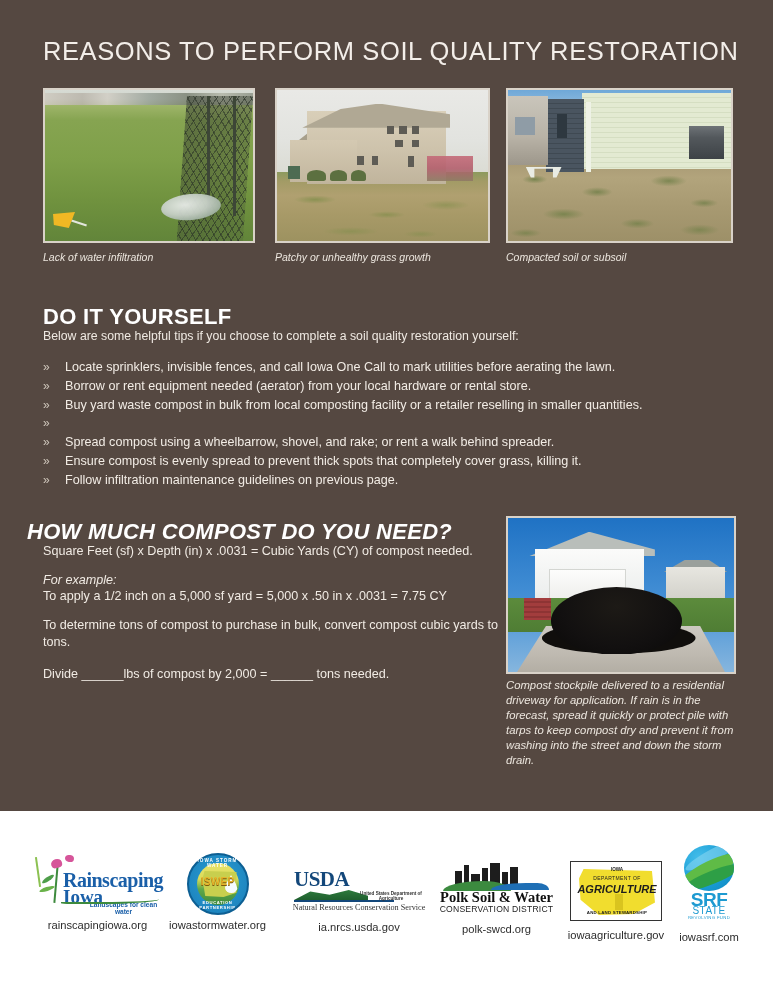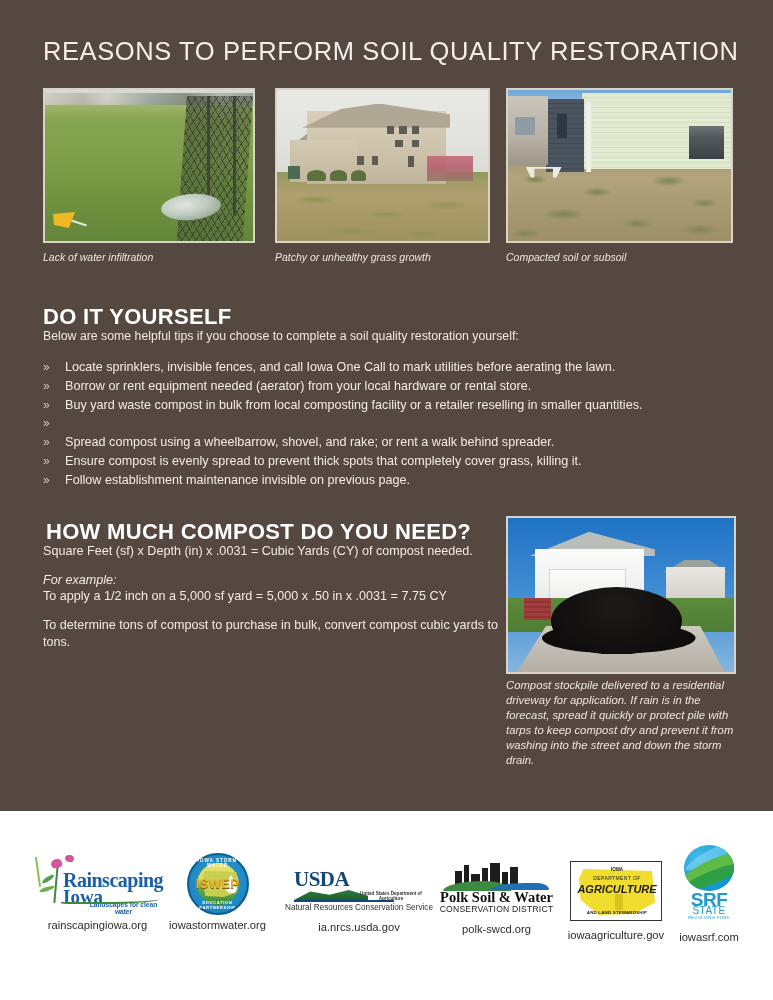--- a/index.html
+++ b/index.html
@@ -200,36 +200,36 @@
            border-radius:50%; background: radial-gradient(circle at 50% 44%, #2b9fd4 0%, #1e86c0 72%, #0f6ba2 100%);
            border:2px solid #0d5f93;}
   .iswep-inner { position:absolute; left:8px; top:8px; right:8px; bottom:8px; border-radius:50%;
            background: linear-gradient(180deg,#eae26a 0%, #d9dc5b 38%, #5fa84a 62%, #3f8a3e 100%);}
   .iswep-iowa { position:absolute; left:14px; top:16px; width:34px; height:26px;
            background:#c8cf4e; clip-path: polygon(6% 0%, 100% 4%, 100% 84%, 62% 100%, 8% 96%, 0% 30%);}
   .iswep-drop { position:absolute; left:36px; top:20px; width:13px; height:18px;
            background:#f6fbff; border-radius:50% 50% 50% 50% / 70% 70% 30% 30%;
            clip-path: polygon(50% 0%, 88% 50%, 100% 78%, 76% 100%, 24% 100%, 0% 78%, 12% 50%);}
   .iswep-txt { position:absolute; left:0; right:0; top:21px; text-align:center;
-           font-size:13px; font-weight:700; color:#e8b32a; letter-spacing:.3px;
+           font-size:10px; font-weight:700; color:#e8b32a; letter-spacing:.3px;
            text-shadow:0 1px 0 #7a5a10;}
   .iswep-ring-top { position:absolute; left:0; right:0; top:3px; text-align:center;
            font-size:4.6px; color:#fff; font-weight:700; letter-spacing:1px;}
   .iswep-ring-bot { position:absolute; left:0; right:0; bottom:3px; text-align:center;
            font-size:4.2px; color:#fff; font-weight:700; letter-spacing:.6px;}
 
   .usda { position:relative; width:150px; height:58px; margin:0 auto; }
   .usda-word { position:absolute; left:10px; top:8px; font-family:"Liberation Serif", serif;
                font-weight:700; font-size:21px; color:#13477a; letter-spacing:-.5px;}
   .usda-hill { position:absolute; left:10px; top:30px; width:74px; height:11px;
                background:linear-gradient(180deg,#2f7d3e,#1f5f2e); clip-path: polygon(0 100%, 22% 22%, 48% 52%, 74% 8%, 100% 62%, 100% 100%);}
   .usda-line { position:absolute; left:10px; top:41px; width:100px; height:1.6px; background:#13477a;}
   .usda-sub1 { position:absolute; left:64px; top:32px; font-size:4.6px; color:#333; font-weight:700;}
   .usda-sub2 { position:absolute; left:0px; top:44px; width:150px; text-align:center;
-               font-size:8.2px; color:#333;}
+               font-size:8.2px; color:#333;font-family:Liberation Serif, serif;}
 
   .polk { position:relative; width:135px; height:58px; margin:0 auto; }
   .polk-sky { position:absolute; left:18px; top:2px; width:100px; height:24px;}
   .polk-bldg { position:absolute; bottom:0; background:#1d1d1d;}
   .polk-hill { position:absolute; left:14px; top:20px; width:68px; height:10px;
                background:#3c8a3f; border-radius:60% 40% 0 0 / 100% 100% 0 0;}
   .polk-water { position:absolute; left:62px; top:22px; width:58px; height:7px;
                background:#1f6fb5; border-radius:60% 20% 50% 30% / 100% 100% 0 0;}
   .polk-t1 { position:absolute; left:0; top:28px; width:135px; text-align:center;
              font-family:"Liberation Serif", serif; font-weight:700; font-size:14.5px; color:#111;}
@@ -350,29 +350,30 @@
       <div class="bullet-row">
         <span class="bullet-mark">»</span>
         <span class="bullet-text">Spread compost using a wheelbarrow, shovel, and rake; or rent a walk behind spreader.</span>
       </div>
       <div class="bullet-row">
         <span class="bullet-mark">»</span>
         <span class="bullet-text">Ensure compost is evenly spread to prevent thick spots that completely cover grass, killing it.</span>
       </div>
       <div class="bullet-row">
         <span class="bullet-mark">»</span>
-        <span class="bullet-text">Follow establishment maintenance invisible on previous page.</span>
+        <span class="bullet-text">Follow infiltration maintenance guidelines on previous page.</span>
       </div>
     </div>
 
-    <div class="h2" style="left:46px; top:519px;">HOW MUCH COMPOST DO YOU NEED?</div>
+    <div class="h2" style="left:27px; top:519px;font-style:italic;">HOW MUCH COMPOST DO YOU NEED?</div>
     <div class="howto-text" style="top:543px;">Square Feet (sf) x Depth (in) x .0031 = Cubic Yards (CY) of compost needed.</div>
     <div class="howto-text italic" style="top:572px;">For example:</div>
     <div class="howto-text" style="top:588px;">To apply a 1/2 inch on a 5,000 sf yard = 5,000 x .50 in x .0031 = 7.75 CY</div>
     <div class="howto-text" style="top:617px;">To determine tons of compost to purchase in bulk, convert compost cubic yards to tons.</div>
+    <div class="howto-text" style="top:666px; left:43px;">Divide ______lbs of compost by 2,000 = ______ tons needed.</div>
 
     <div class="compost-photo">
       <div class="cp-sky"></div>
       <div class="cp-roof"></div>
       <div class="cp-house"></div>
       <div class="cp-garage"></div>
       <div class="cp-roof2"></div>
       <div class="cp-house2"></div>
       <div class="cp-lawn"></div>
       <div class="cp-drive"></div>

